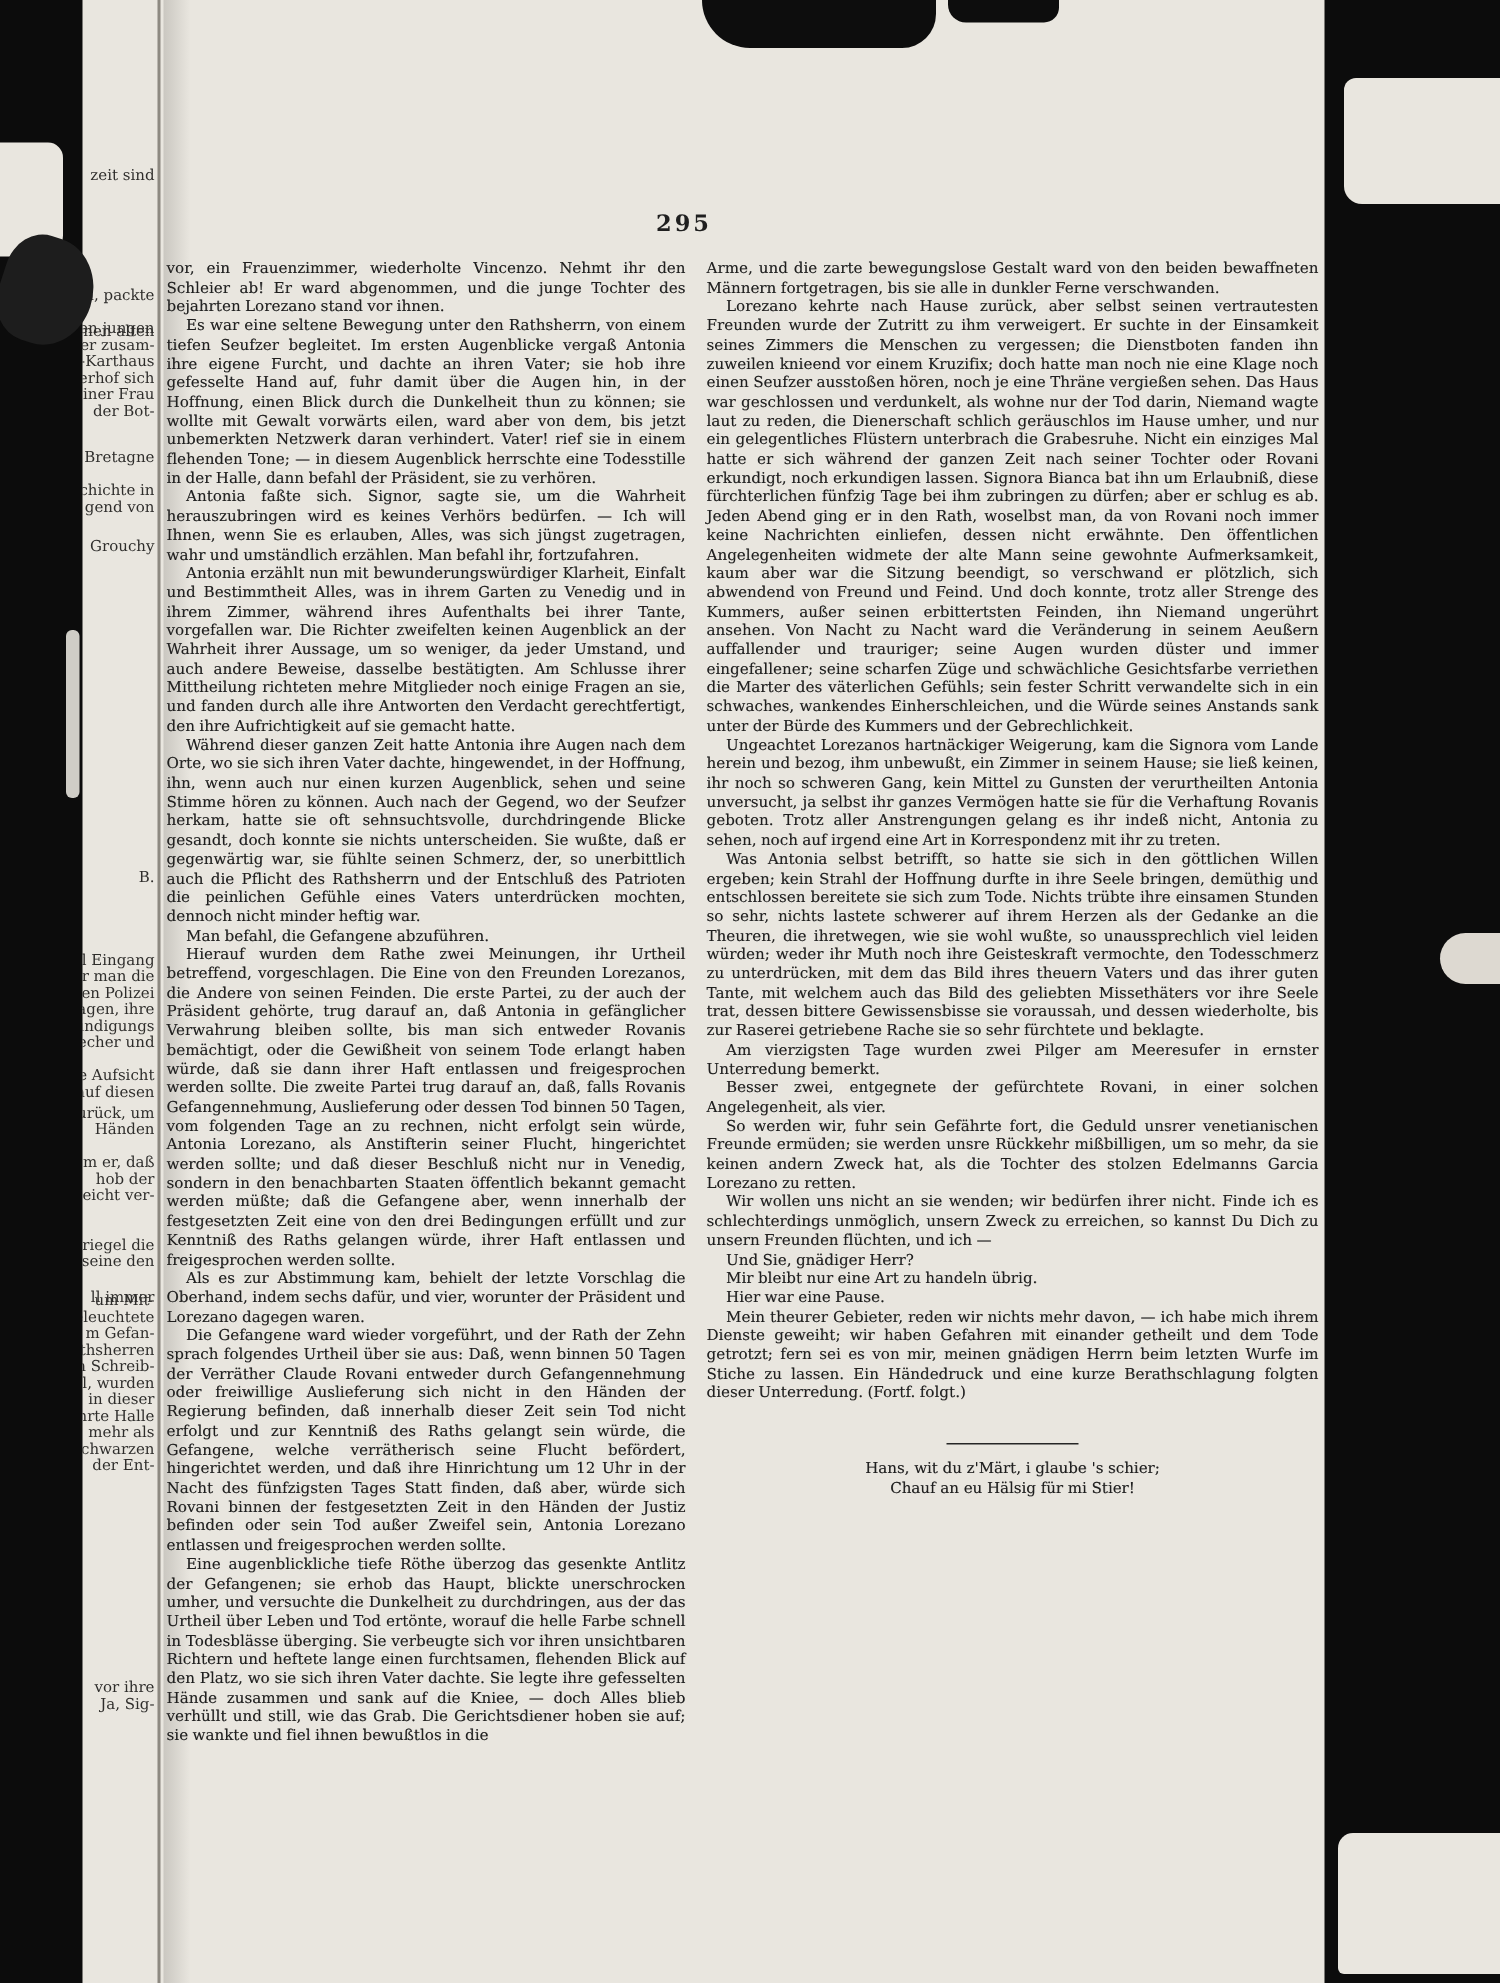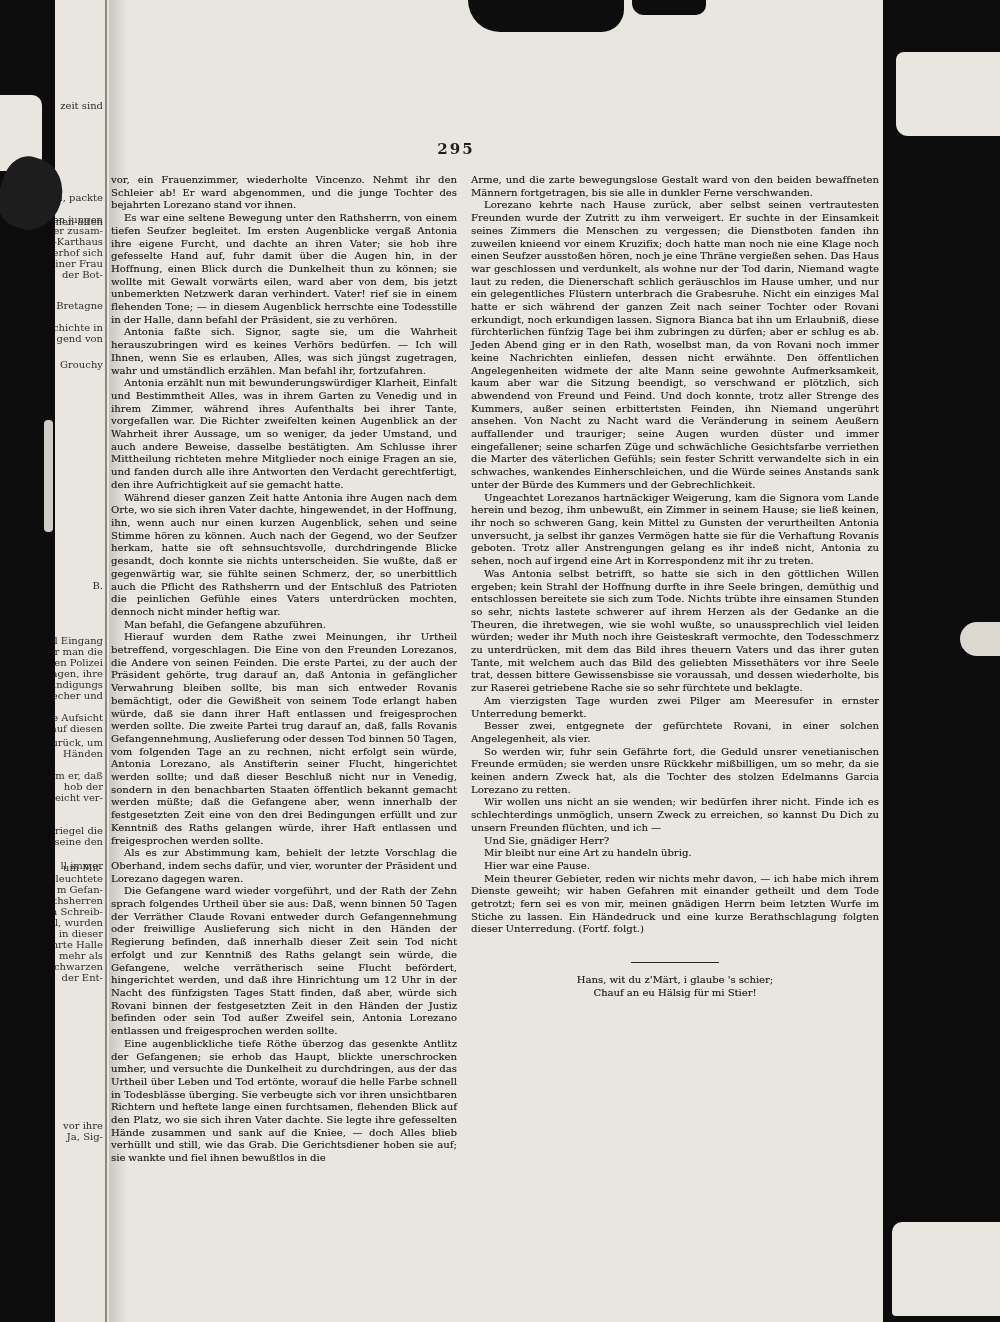--- a/index.html
+++ b/index.html
@@ -96,21 +96,21 @@
           <div class="verse-line">Hans, wit du z'Märt, i glaube 's schier;</div>
               <div class="verse-line">Chauf an eu Hälsig für mi Stier!</div>
             </div>
         </div>
       </div>
     </div>
   </div>
 
   <div class="margin-strip">
 
-  <div class="frag" style="top: 100px;">zeit sind</div>
+  <div class="frag" style="top: 112px;">zeit sind</div>
       <div class="frag" style="top: 192px;">n, packte</div>
       <div class="frag" style="top: 216px;">nen alten</div>
       <div class="frag" style="top: 214px;">nen jungen</div>
       <div class="frag" style="top: 225px;">er zusam-</div>
       <div class="frag" style="top: 236px;">-Karthaus</div>
       <div class="frag" style="top: 247px;">erhof sich</div>
       <div class="frag" style="top: 258px;">iner Frau</div>
       <div class="frag" style="top: 269px;">der Bot-</div>
       <div class="frag" style="top: 300px;">Bretagne</div>
       <div class="frag" style="top: 311px; margin-top: 48px;">Grouchy</div>

